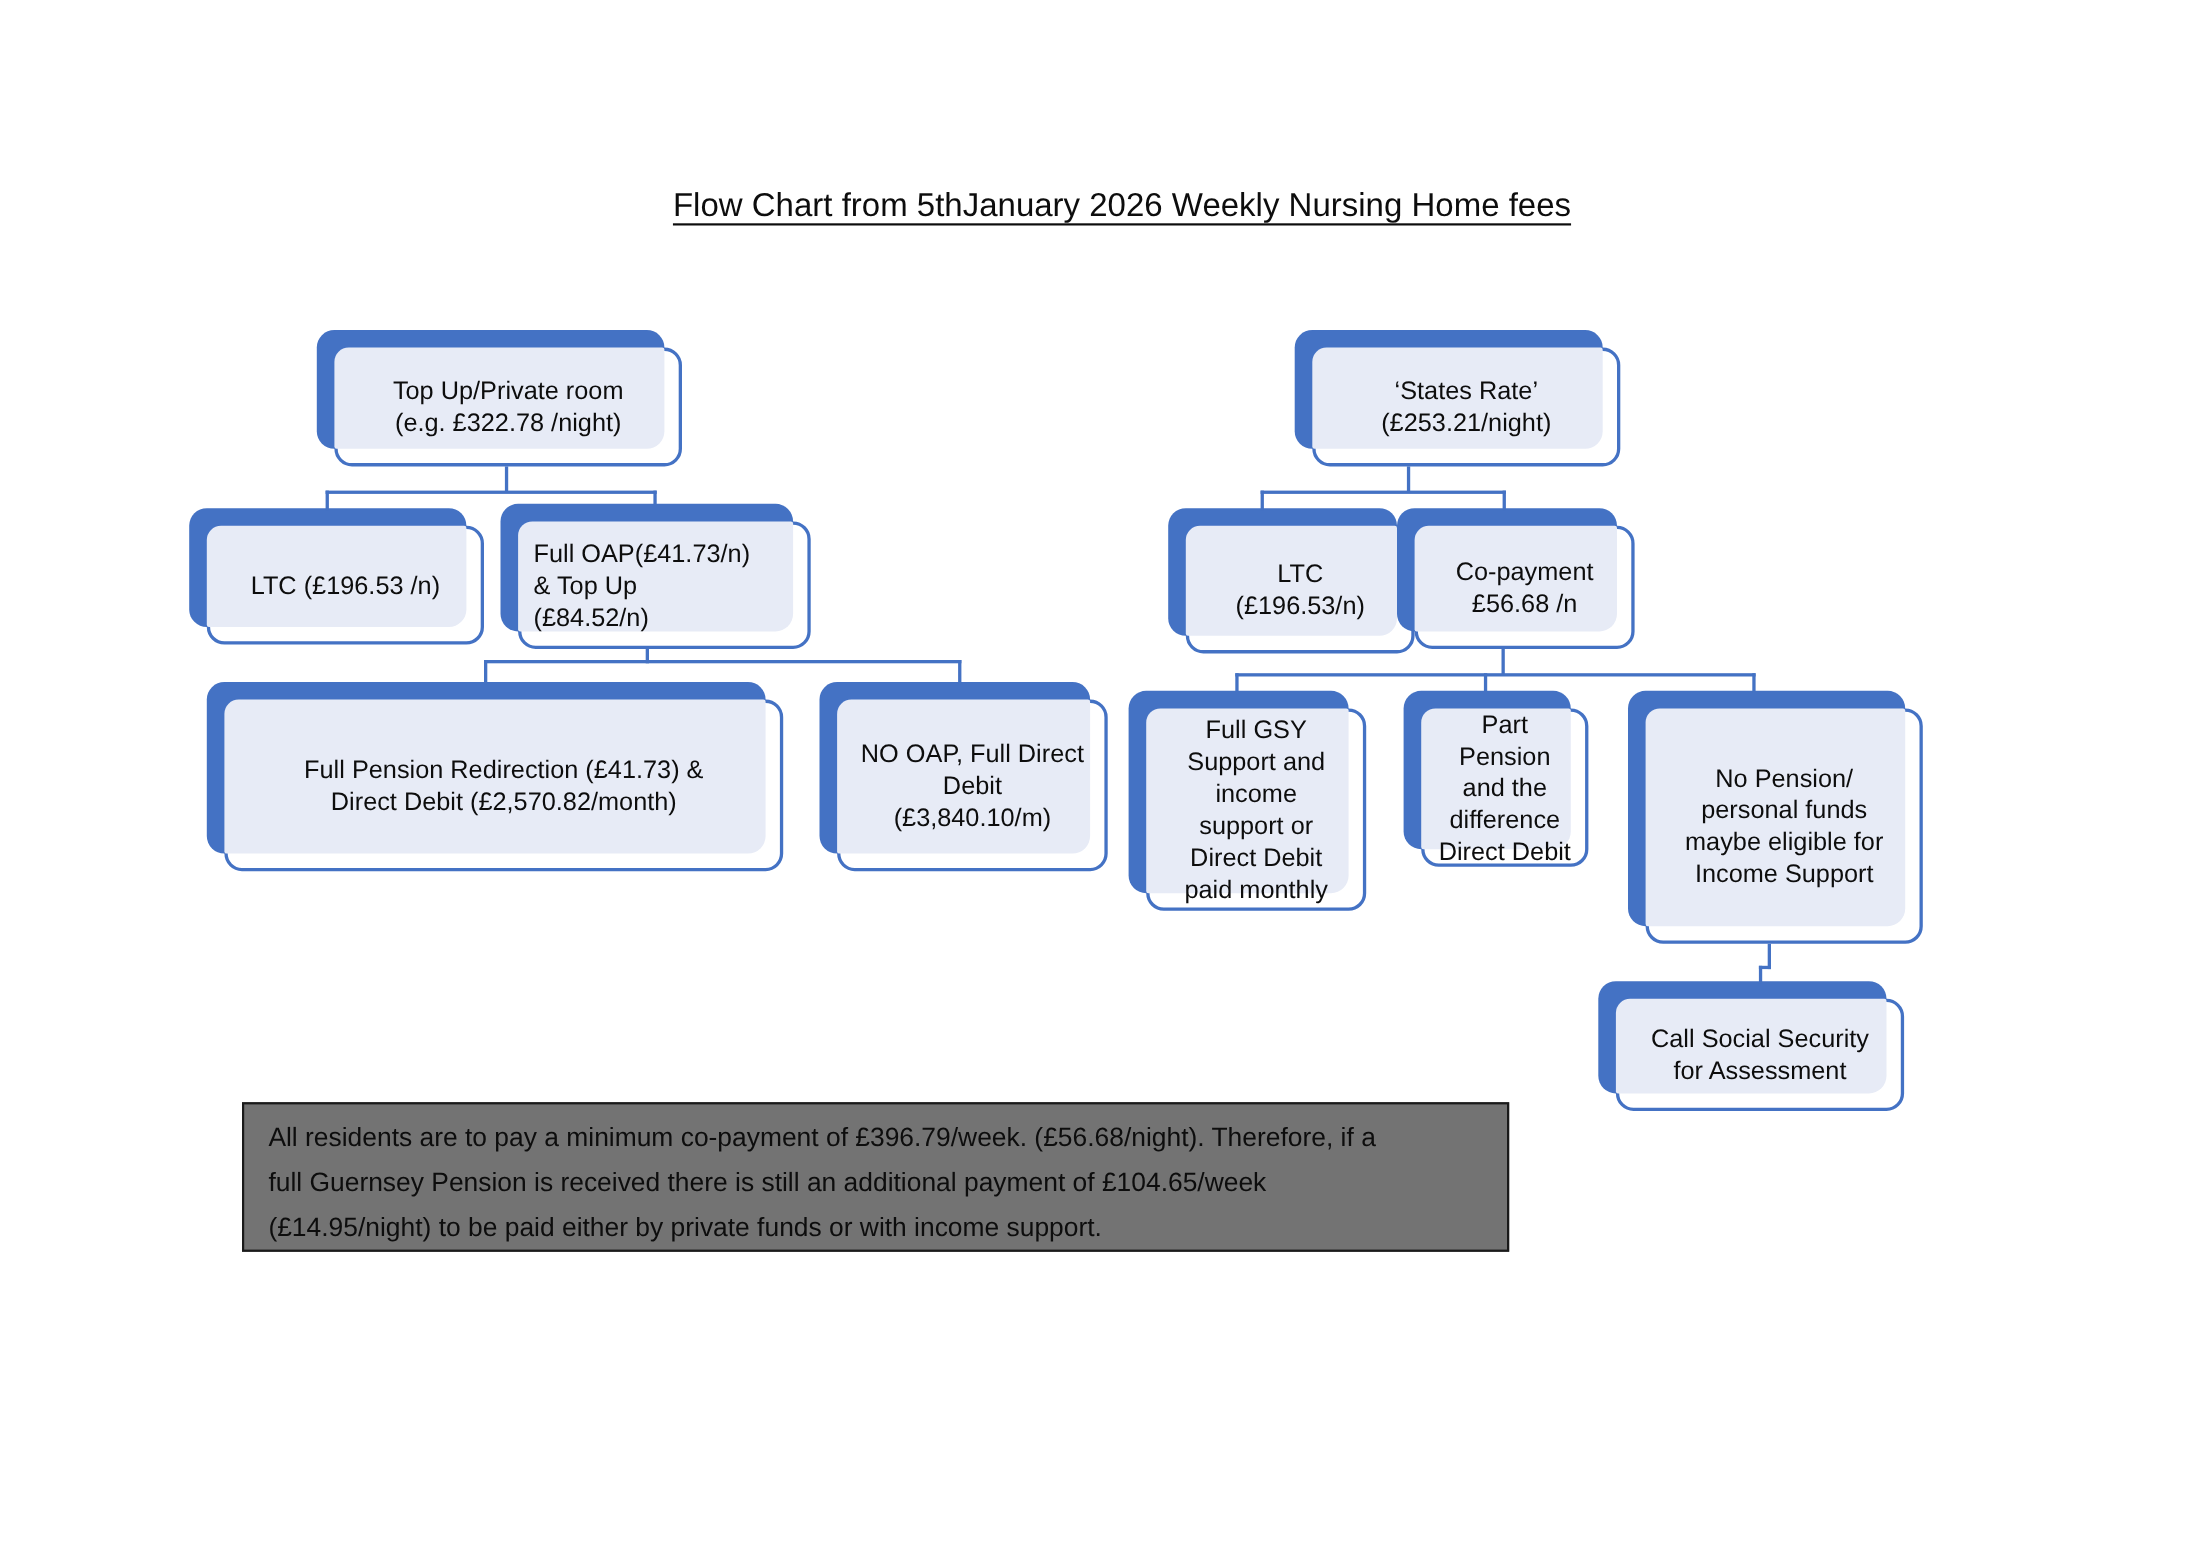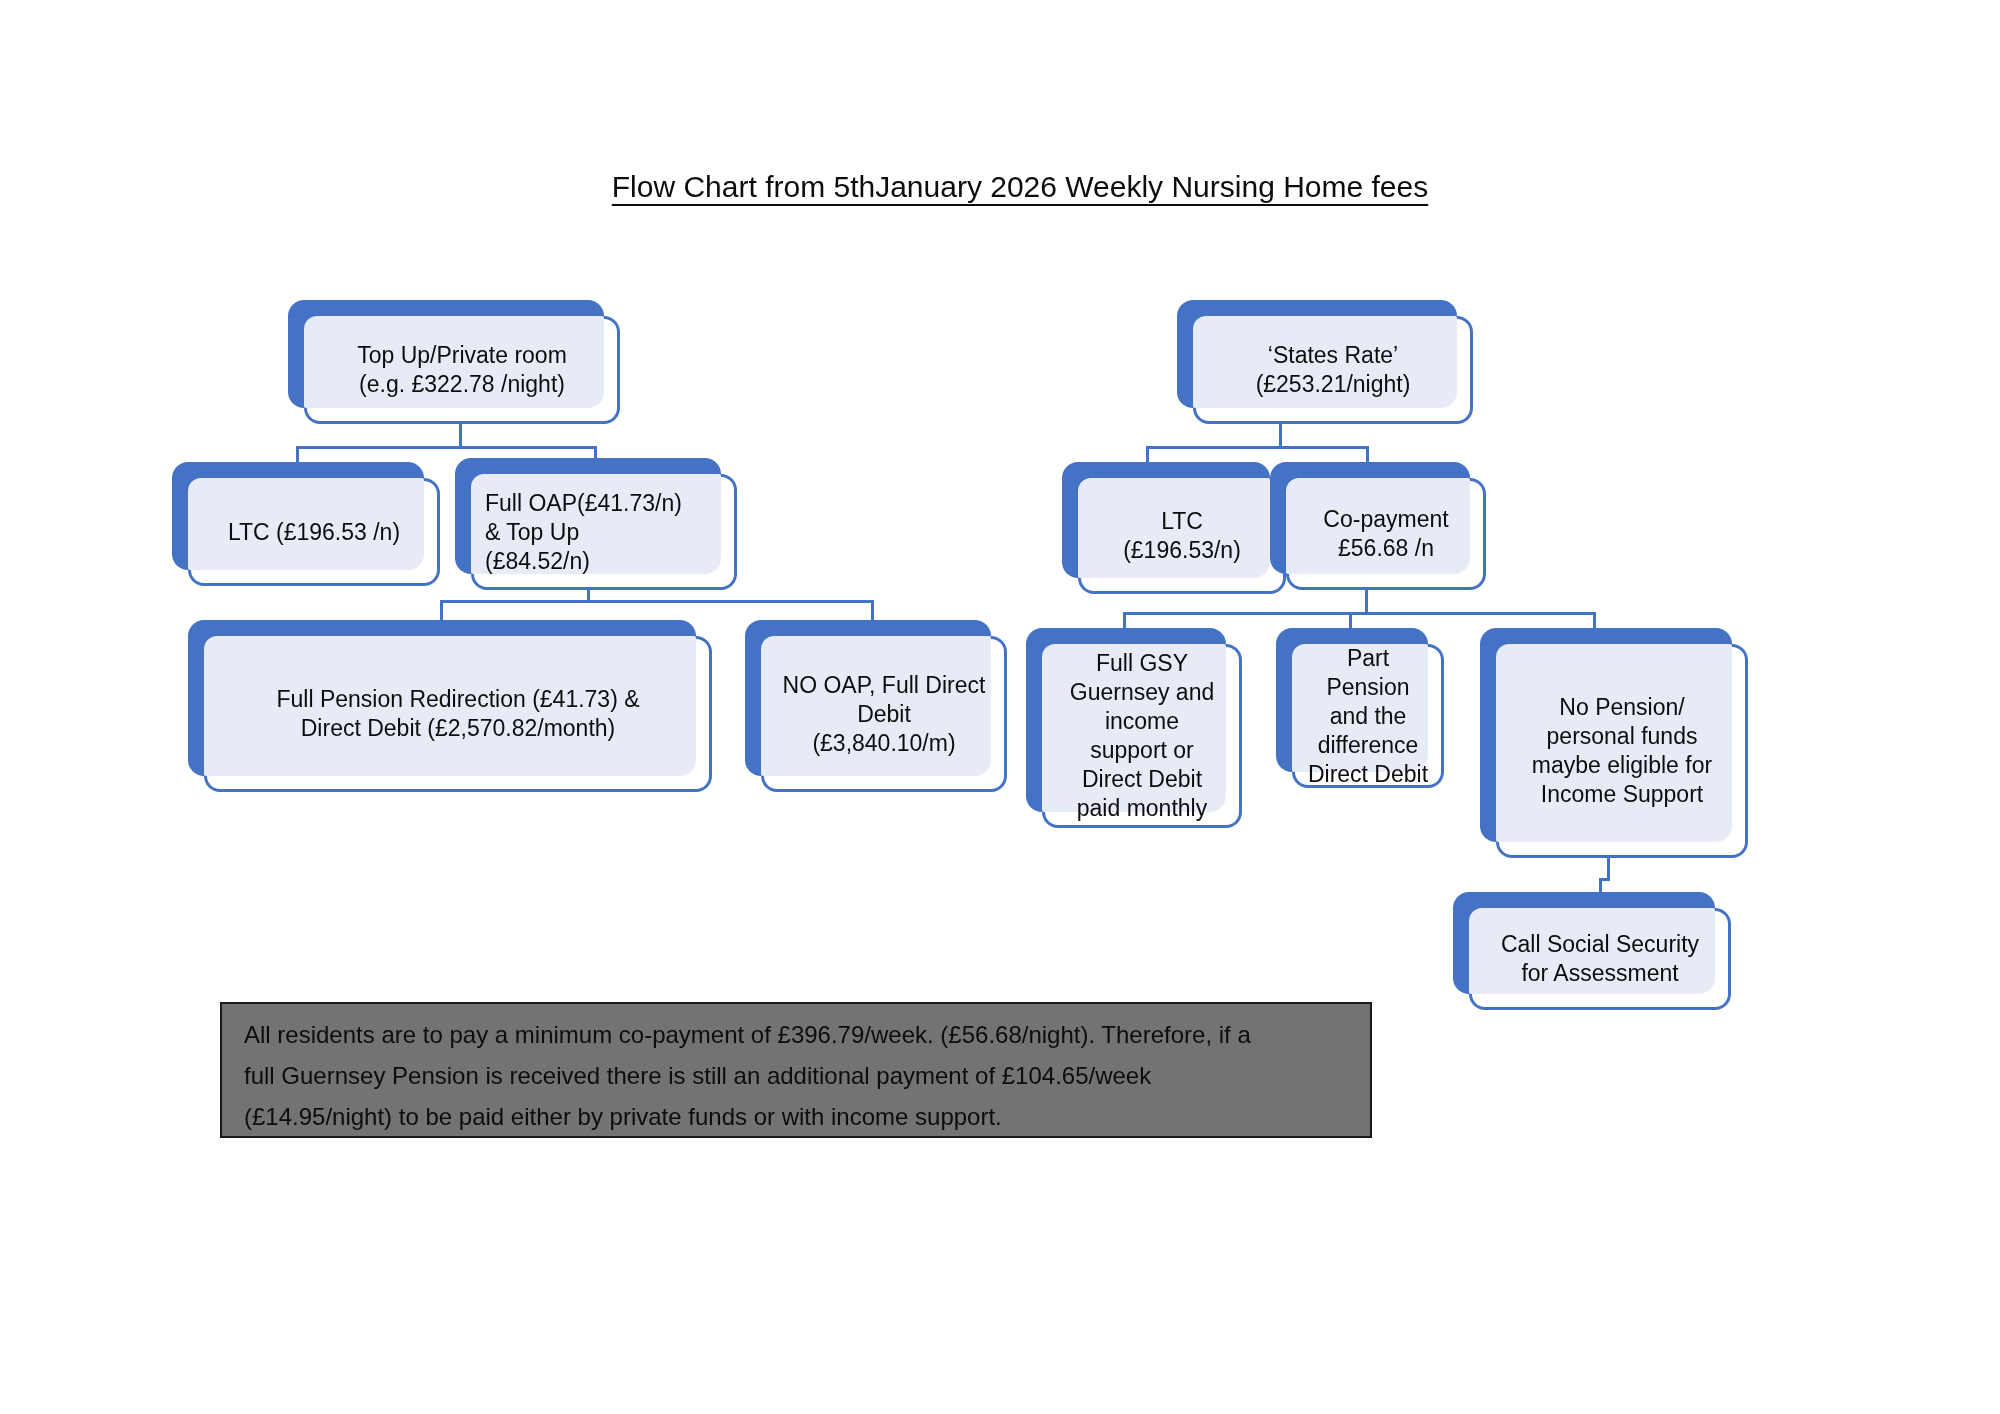--- a/index.html
+++ b/index.html
@@ -149,21 +149,21 @@
         </div>
     </div>
   </div>
 
   <div class="node" style="left:1026px;top:628px;width:216px;height:200px;">
     <div class="shadow"></div>
     <div class="front">
       <div class="tint"></div>
       <div class="label">
           <div>Full GSY</div>
-          <div>Guernsey and</div>
+          <div>Support and</div>
           <div>income</div>
           <div>support or</div>
           <div>Direct Debit</div>
           <div>paid monthly</div>
         </div>
     </div>
   </div>
 
   <div class="node" style="left:1276px;top:628px;width:168px;height:160px;">
     <div class="shadow"></div>

